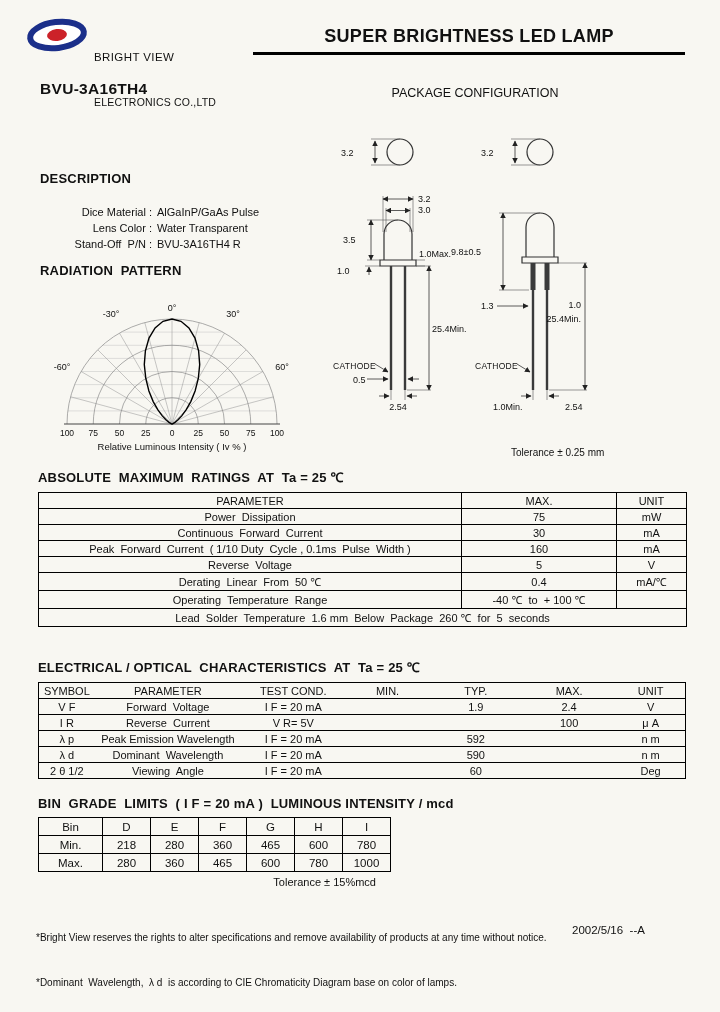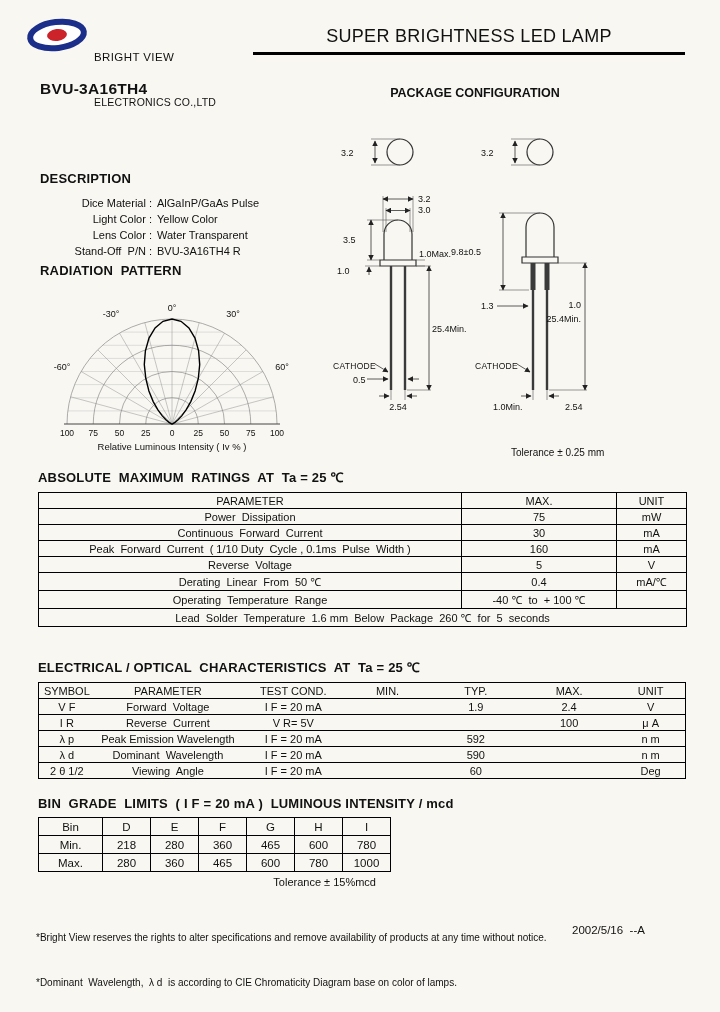--- a/index.html
+++ b/index.html
@@ -1,28 +1,28 @@
 <!DOCTYPE html>
 <html><head>
 <meta charset="utf-8">
 <style>
   *{margin:0;padding:0;box-sizing:border-box}
   body{background:#9a9a9a}
   .page{position:relative;width:720px;height:1012px;background:#f8f7f2;font-family:"Liberation Sans",sans-serif;color:#111;overflow:hidden;margin:0 auto}
   .heading{font-weight:bold;font-size:13px;white-space:pre;letter-spacing:.2px}
-  .main-title{position:absolute;left:253px;top:26px;width:432px;text-align:center;font-size:18px;font-weight:normal;letter-spacing:.3px;white-space:pre}
+  .main-title{position:absolute;left:253px;top:26px;width:432px;text-align:center;font-size:18px;font-weight:bold;letter-spacing:.3px;white-space:pre}
   .title-rule{position:absolute;left:253px;top:52px;width:432px;height:3px;background:#000}
   .logo{position:absolute;left:26px;top:14px}
   .company{position:absolute;left:94px;top:20px;line-height:15px;white-space:pre}
   .company .c1{font-size:11.5px;font-weight:normal;letter-spacing:.4px}
   .company .c2{font-size:10.5px;letter-spacing:.2px}
   .part-number{position:absolute;left:40px;top:80px;font-size:15.5px;font-weight:bold;letter-spacing:.3px;white-space:pre}
-  .pkg-title{position:absolute;left:330px;top:86px;width:290px;text-align:center;font-size:12.5px;font-weight:bold;white-space:pre}
+  .pkg-title{position:absolute;left:330px;top:86px;width:290px;text-align:center;font-size:12.5px;font-weight:normal;white-space:pre}
   .desc{position:absolute;left:40px;top:171px}
-  .desc-table{border-collapse:collapse;margin-top:9px;font-size:11px}
+  .desc-table{border-collapse:collapse;margin-top:18px;font-size:11px}
   .desc-table td{padding:2px 0;white-space:pre;vertical-align:top}
   .desc-table .dl{text-align:right;width:112px}
   .desc-table .dv{padding-left:5px}
   .rad-heading{position:absolute;left:40px;top:263px}
   .rad-chart{position:absolute;left:47px;top:286px}
   .pkg{position:absolute;left:325px;top:122px}
   .sec{position:absolute;left:38px;width:648px}
   .sec-abs{top:468px}.sec-elec{top:658px}.sec-bin{top:796px}
   .tbl{border-collapse:collapse;margin-top:6px;font-size:11px;width:648px;table-layout:fixed}
   .tbl td,.tbl th{font-weight:normal;padding:1px 4px;height:16px;white-space:pre;overflow:hidden}
@@ -74,24 +74,20 @@
 
   <div class="desc">
     <div class="heading">DESCRIPTION</div>
     <table class="desc-table">
       <tbody>
           <tr>
         <td class="dl">Dice Material :</td>
         <td class="dv">AlGaInP/GaAs Pulse</td>
       </tr>
       <tr>
-        <td class="dl">Light Color :</td>
-        <td class="dv">Yellow Color</td>
-      </tr>
-      <tr>
         <td class="dl">Lens Color :</td>
         <td class="dv">Water Transparent</td>
       </tr>
       <tr>
         <td class="dl">Stand-Off  P/N :</td>
         <td class="dv">BVU-3A16TH4 R</td>
       </tr>
     </tbody>
       </table>
   </div>

